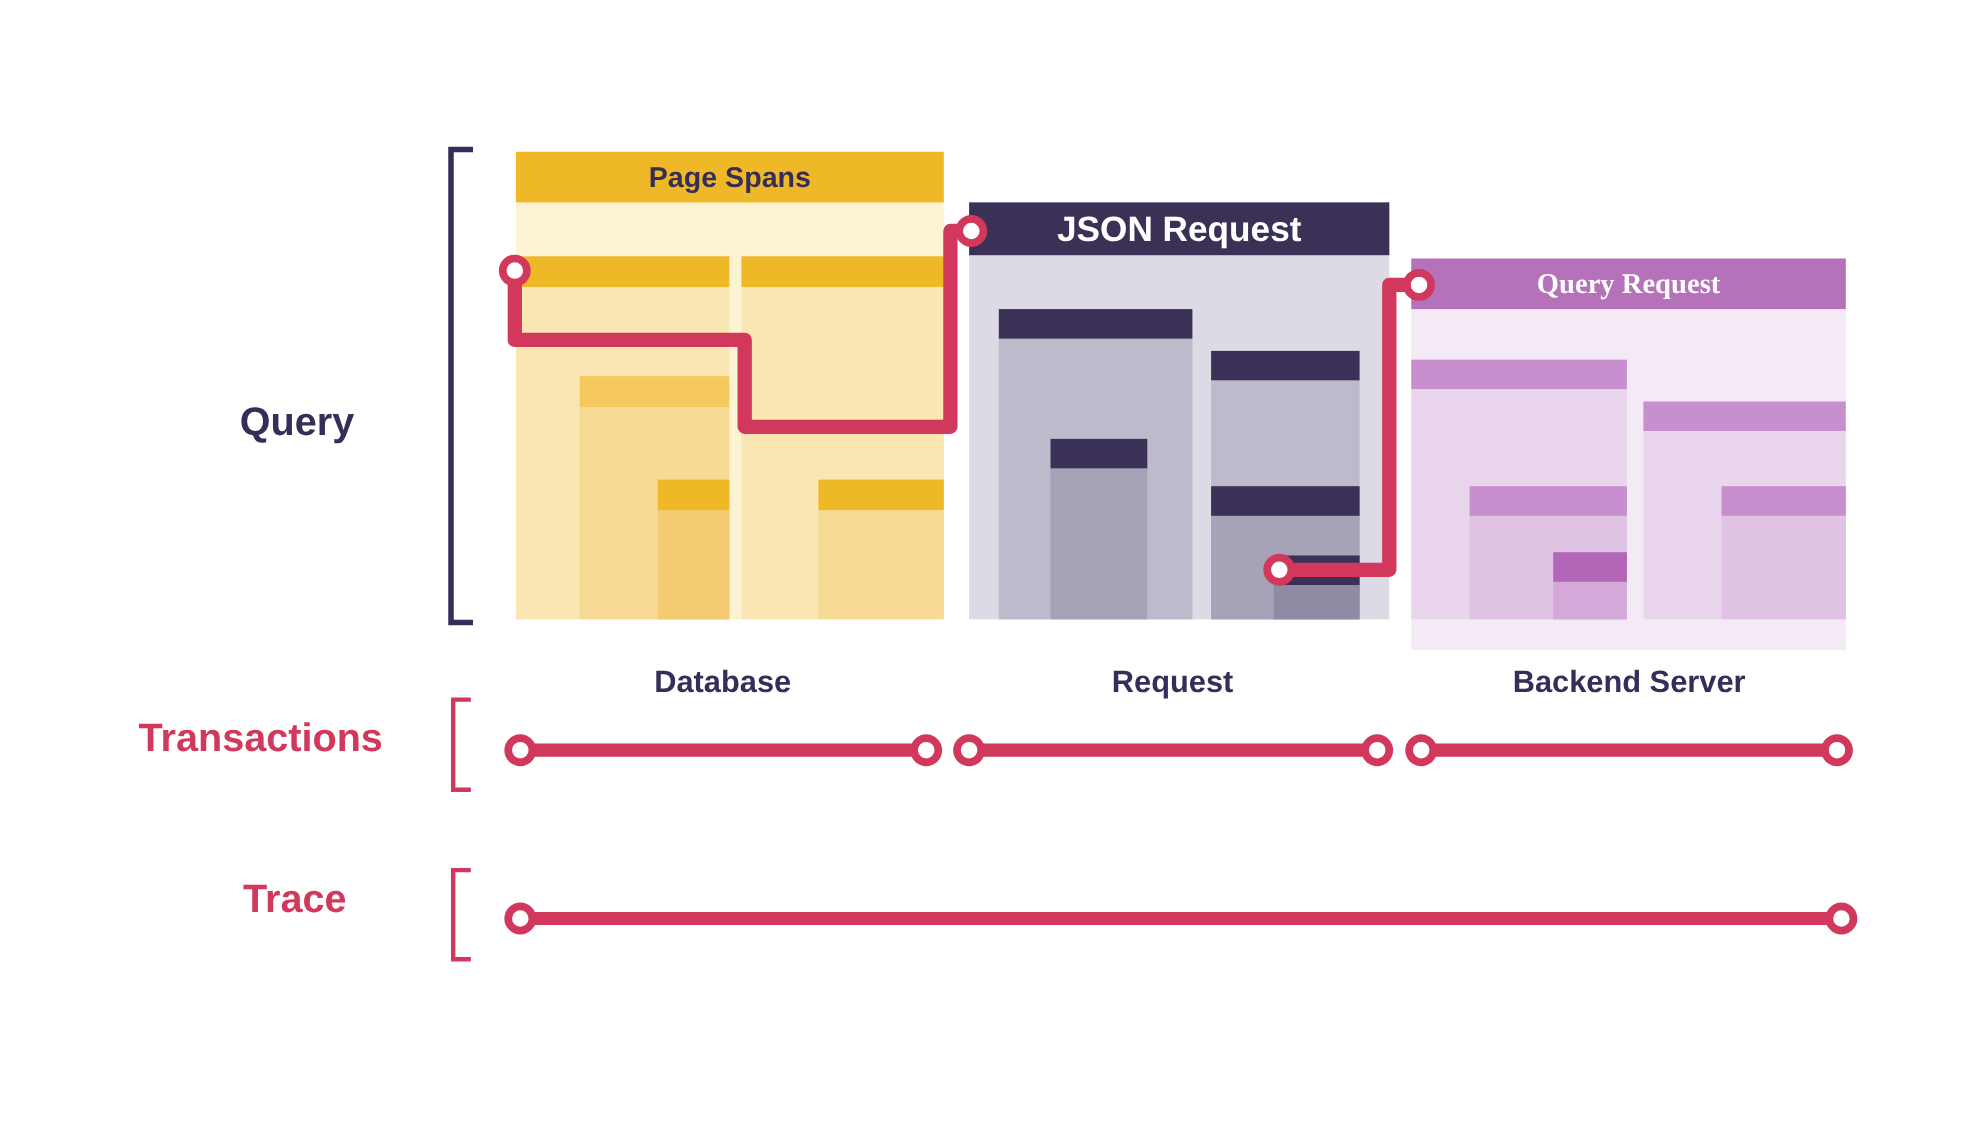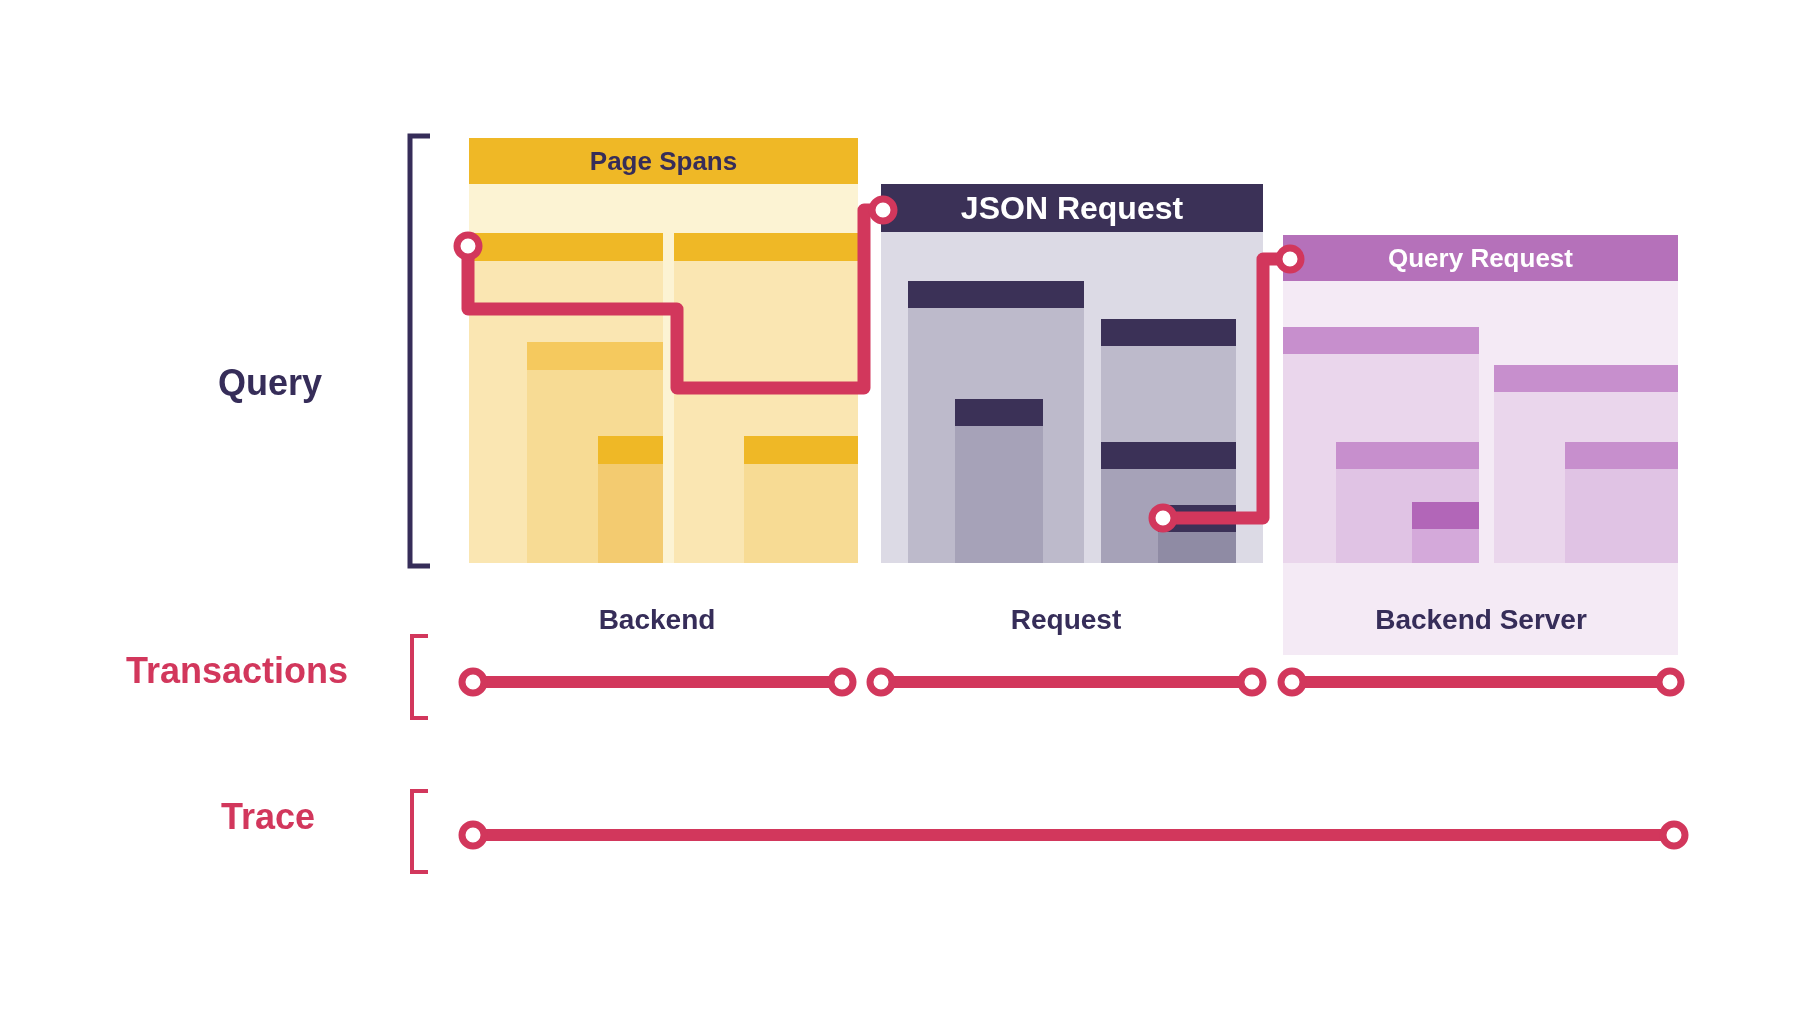--- a/index.html
+++ b/index.html
@@ -31,21 +31,21 @@
   .panel{position:absolute;}
   .panel-header{position:absolute;left:0;top:0;width:100%;text-align:center;font-weight:700;}
   .blk{position:absolute;}
 
   #panel-pageload{left:469px;top:138px;width:389px;height:425px;background:var(--yellow-panel);}
   #panel-pageload .panel-header{height:46px;line-height:46px;background:var(--gold);color:var(--navy);font-size:26px;}
 
   #panel-json{left:881px;top:184px;width:382px;height:379px;background:var(--gray-panel);}
   #panel-json .panel-header{height:48px;line-height:48px;background:var(--navy-header);color:#fff;font-size:32px;}
 
-  #panel-query{left:1283px;top:235px;width:395px;height:420px;background:var(--lav-panel);}
+  #panel-query{left:1283px;top:235px;width:395px;height:356px;background:var(--lav-panel);font-family:Liberation Serif, serif;}
   #panel-query .panel-header{height:46px;line-height:46px;background:var(--purple-header);color:#fff;font-size:26px;}
 
   .bg-gold{background:var(--gold);}
   .bg-goldlight{background:var(--gold-light);}
   .bg-y1{background:var(--yellow-1);}
   .bg-y2{background:var(--yellow-2);}
   .bg-y3{background:var(--yellow-3);}
   .bg-navyh{background:var(--navy-header);}
   .bg-g1{background:var(--gray-1);}
   .bg-g2{background:var(--gray-2);}
@@ -112,21 +112,21 @@
     <div class="blk bg-pbar" style="left:211px;top:130px;width:184px;height:27px;"></div>
     <div class="blk bg-l1" style="left:211px;top:157px;width:184px;height:171px;"></div>
     <div class="blk bg-pbar" style="left:53px;top:207px;width:143px;height:27px;"></div>
     <div class="blk bg-l2" style="left:53px;top:234px;width:143px;height:94px;"></div>
     <div class="blk bg-pdeep" style="left:129px;top:267px;width:67px;height:27px;"></div>
     <div class="blk bg-l3" style="left:129px;top:294px;width:67px;height:34px;"></div>
     <div class="blk bg-pbar" style="left:282px;top:207px;width:113px;height:27px;"></div>
     <div class="blk bg-l2" style="left:282px;top:234px;width:113px;height:94px;"></div>
   </div>
 
-  <div class="svc-label" style="left:537px;top:604px;width:240px;">Backend</div>
+  <div class="svc-label" style="left:537px;top:604px;width:240px;">Database</div>
   <div class="svc-label" style="left:946px;top:604px;width:240px;">Request</div>
   <div class="svc-label" style="left:1281px;top:604px;width:400px;">Backend Server</div>
 
   <svg class="overlay" width="1800" height="1031" viewBox="0 0 1800 1031">
 
     <path class="navy-s" d="M430 136 H410 V566 H430"></path>
     <path class="crimson-s" d="M428 636 H412 V718 H428"></path>
     <path class="crimson-s" d="M428 791 H412 V872 H428"></path>
 
     <path class="route" d="M468 246 V309 H677 V388 H864 V210 H880"></path>

